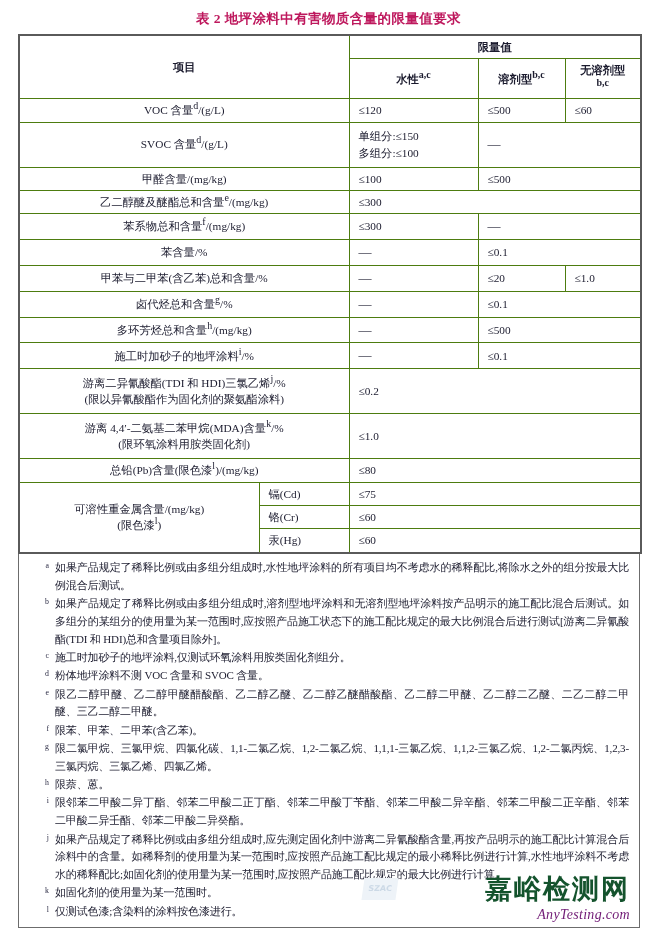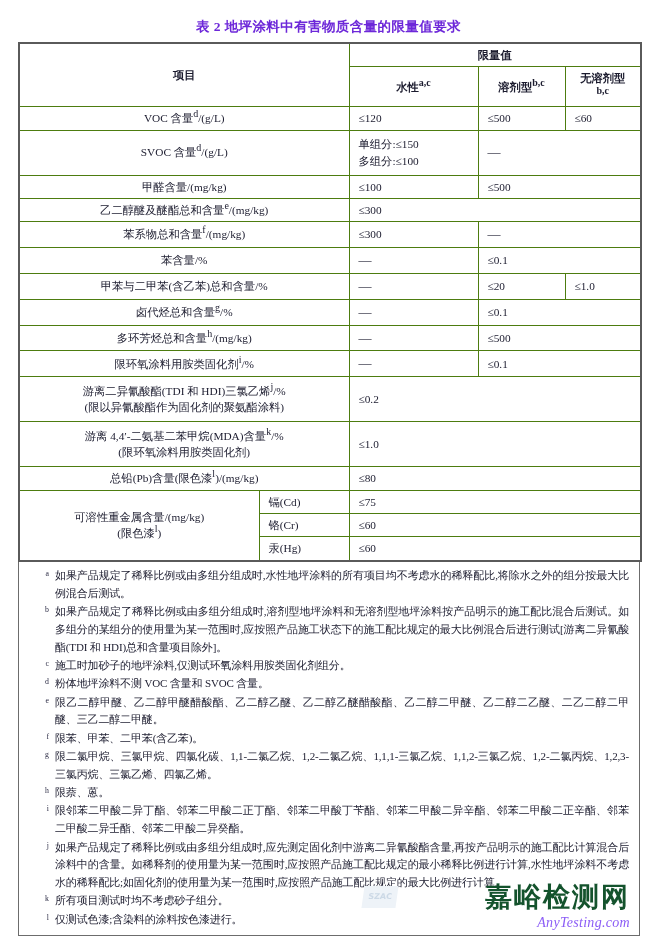--- a/index.html
+++ b/index.html
@@ -21,22 +21,21 @@
     height: 939px;
     box-sizing: border-box;
   }
   .table-title {
     text-align: center;
     font-size: 13.5px;
     font-weight: bold;
     letter-spacing: 0.4px;
     padding-top: 10px;
     padding-bottom: 10px;
-    color: #6d28d9;
-    margin-top: 8px;
+    color: #be185d;
   }
   .table-wrap {
     position: absolute;
     left: 18px;
     top: 34px;
     width: 622px;
   }
   table.main {
     border-collapse: collapse;
     width: 622px;
@@ -125,21 +124,21 @@
     letter-spacing: 2px;
     line-height: 1;
     font-family: "DejaVu Sans", sans-serif;
   }
   .wm-sub {
     position: absolute;
     right: 3px;
     top: 29px;
     font-size: 14px;
     font-style: italic;
-    color: #8b5cf6;
+    color: #701a75;
     font-family: "Liberation Serif", serif;
     letter-spacing: 0.3px;
   }
   .wm-logo {
     position: absolute;
     left: 0px;
     top: 3px;
     width: 34px;
     height: 22px;
     background: #eef3f8;
@@ -234,21 +233,21 @@
           <td class="val" colspan="2">≤0.1</td>
         </tr>
 
         <tr>
           <td class="item" colspan="2"><span>多环芳烃总和含量</span><span class="sup">h</span><span>/(mg/kg)</span></td>
           <td class="val dash">—</td>
           <td class="val" colspan="2">≤500</td>
         </tr>
 
         <tr>
-          <td class="item" colspan="2"><span>限环氧涂料用胺类固化剂</span><span class="sup">i</span><span>/%</span></td>
+          <td class="item" colspan="2"><span>施工时加砂子的地坪涂料</span><span class="sup">i</span><span>/%</span></td>
           <td class="val dash">—</td>
           <td class="val" colspan="2">≤0.1</td>
         </tr>
 
         <tr>
           <td class="item" colspan="2" style="height:38px">
             <div><span>游离二异氰酸酯(TDI 和 HDI)三氯乙烯</span><span class="sup">j</span><span>/%</span></div>
             <div>(限以异氰酸酯作为固化剂的聚氨酯涂料)</div>
           </td>
           <td class="val" colspan="3">≤0.2</td>
@@ -323,21 +322,21 @@
       <div class="note">
         <div class="note-mark">i</div>
         <div class="note-text">限邻苯二甲酸二异丁酯、邻苯二甲酸二正丁酯、邻苯二甲酸丁苄酯、邻苯二甲酸二异辛酯、邻苯二甲酸二正辛酯、邻苯二甲酸二异壬酯、邻苯二甲酸二异癸酯。</div>
       </div>
       <div class="note">
         <div class="note-mark">j</div>
         <div class="note-text">如果产品规定了稀释比例或由多组分组成时,应先测定固化剂中游离二异氰酸酯含量,再按产品明示的施工配比计算混合后涂料中的含量。如稀释剂的使用量为某一范围时,应按照产品施工配比规定的最小稀释比例进行计算,水性地坪涂料不考虑水的稀释配比;如固化剂的使用量为某一范围时,应按照产品施工配比规定的最大比例进行计算。</div>
       </div>
       <div class="note">
         <div class="note-mark">k</div>
-        <div class="note-text">所有项目测试时均不考虑砂子组分。</div>
+        <div class="note-text">如固化剂的使用量为某一范围时。</div>
       </div>
       <div class="note">
         <div class="note-mark">l</div>
         <div class="note-text">仅测试色漆;含染料的涂料按色漆进行。</div>
       </div>
 
       <div class="watermark">
         <div class="wm-logo">SZAC</div>
         <div class="wm-text">嘉峪检测网</div>
         <div class="wm-sub">AnyTesting.com</div>

